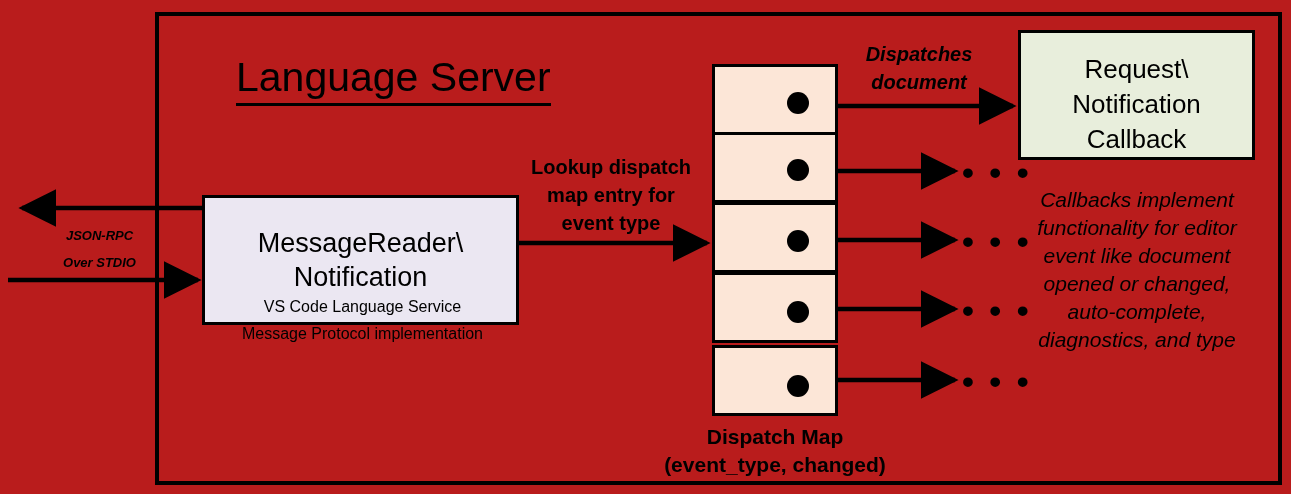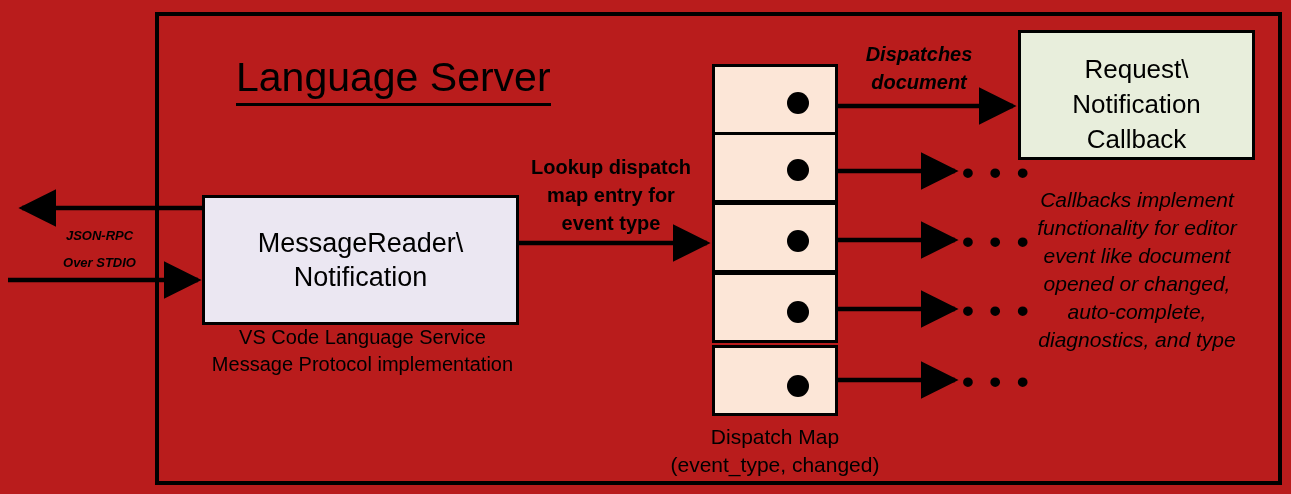--- a/index.html
+++ b/index.html
@@ -55,24 +55,24 @@
     flex-direction: column;
     align-items: center;
     justify-content: center;
     font-size: 27px;
     line-height: 34px;
     text-align: left;
   }
   #message-io-caption {
     position: absolute;
     left: 190px;
-    top: 324px;
+    top: 293px;
     width: 345px;
     text-align: center;
-    font-size: 20px;
+    font-size: 16px;
     line-height: 27px;
   }
 
   
   #json-rpc-label {
     position: absolute;
     left: 32px;
     top: 222px;
     width: 135px;
     text-align: center;
@@ -107,20 +107,21 @@
     background: #000000;
   }
   #dispatch-map-caption {
     position: absolute;
     left: 625px;
     top: 423px;
     width: 300px;
     text-align: center;
     font-size: 21px;
     line-height: 28px;
+    font-weight: bold;
   }
 
   
   #callback-box {
     position: absolute;
     left: 1018px;
     top: 30px;
     width: 237px;
     height: 130px;
     background: #e8eedc;

